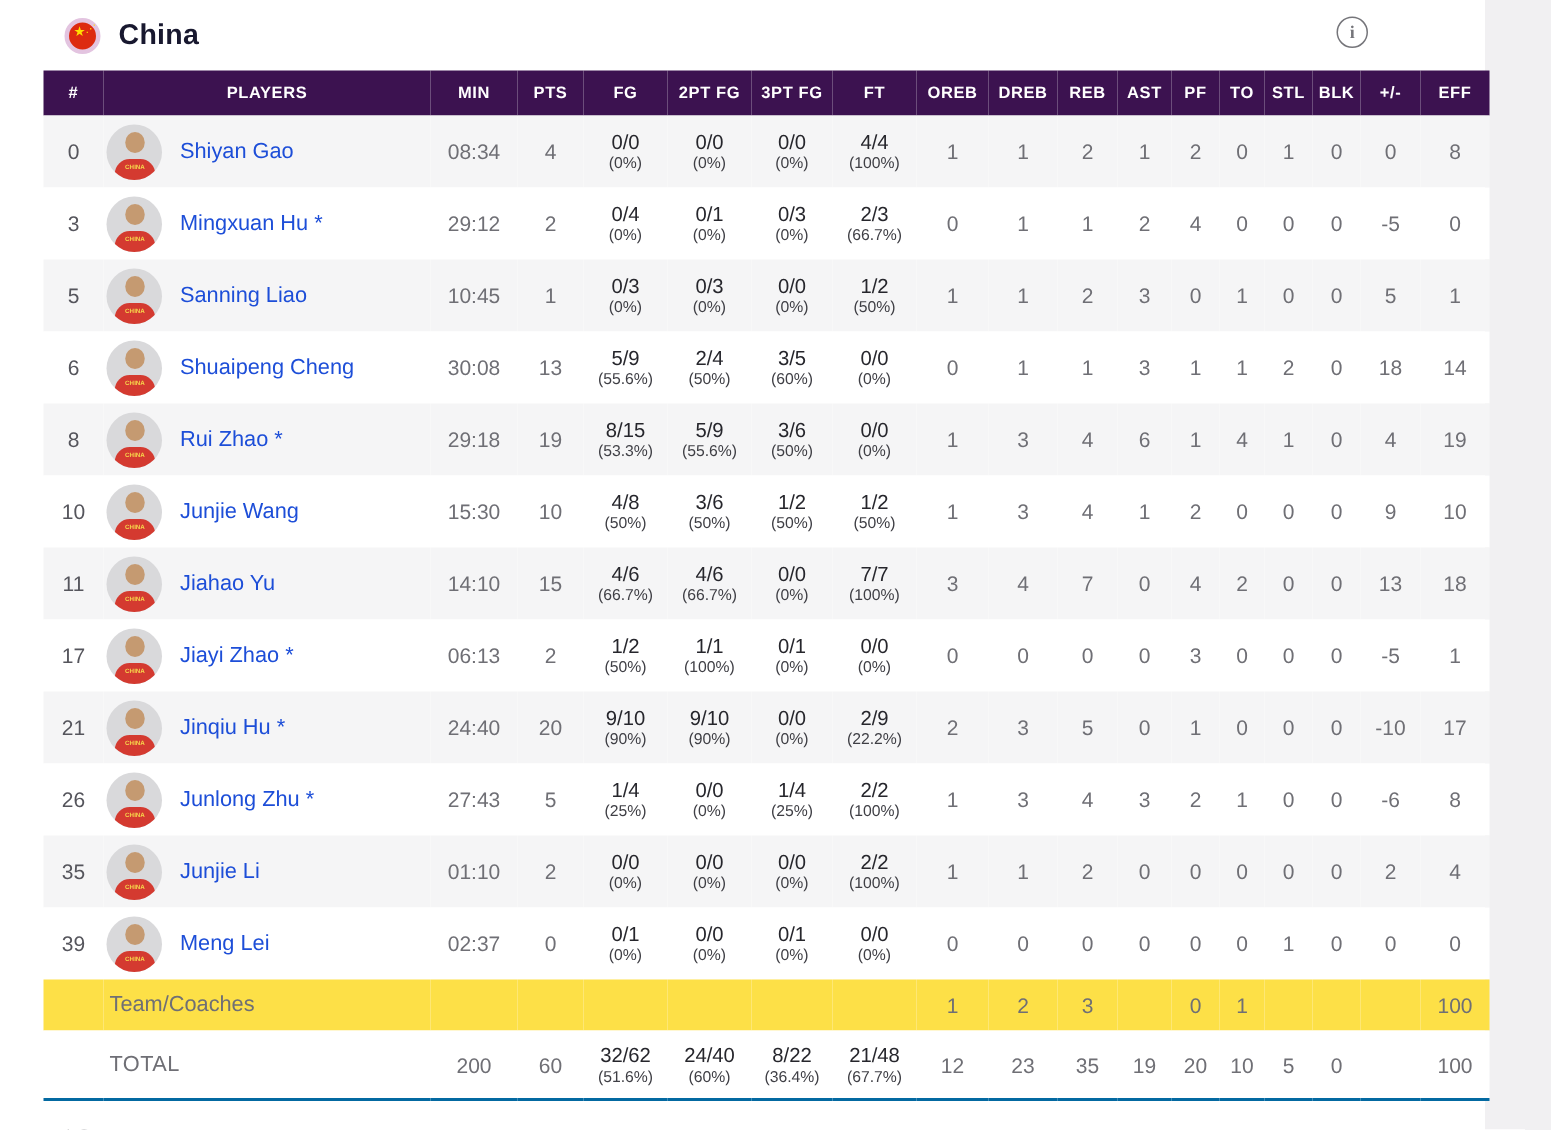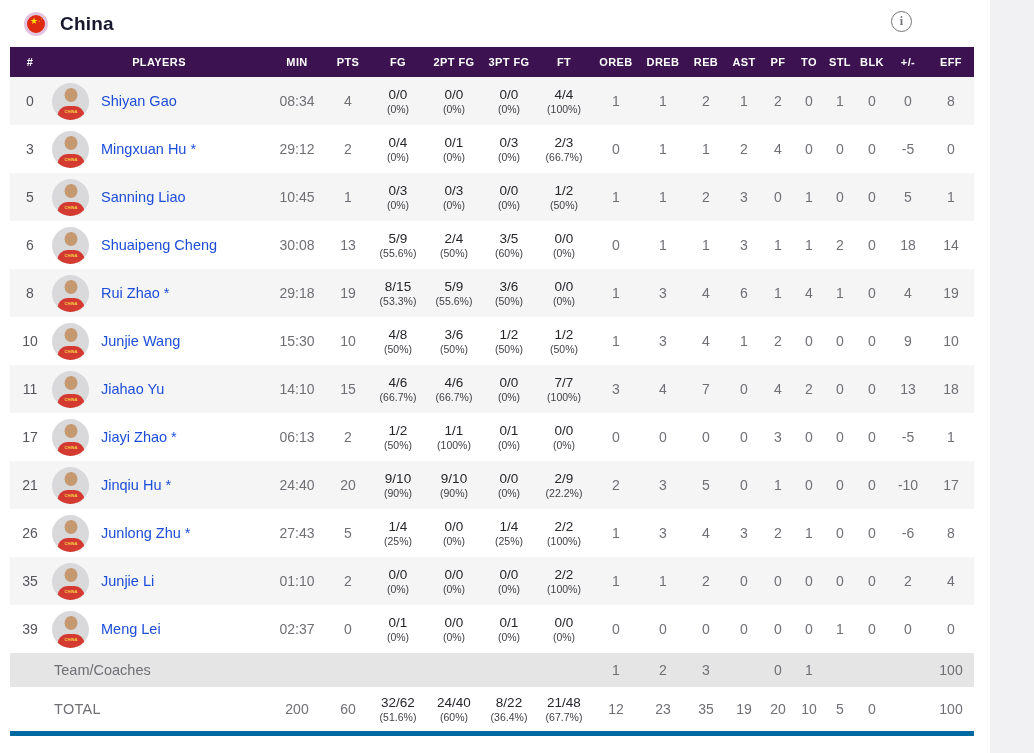--- a/index.html
+++ b/index.html
@@ -1,19 +1,19 @@
 <!DOCTYPE html>
 <html><head>
 <meta charset="utf-8">
 <style>
   * { margin:0; padding:0; box-sizing:border-box; }
   html,body { width:1034px; height:753px; overflow:hidden; background:#ffffff; font-family:"Liberation Sans", sans-serif; }
   .page { position:relative; width:1034px; height:753px; background:#fff; }
   .right-gutter { position:absolute; top:0; right:0; width:44px; height:100%; background:#f1f0f2; }
-  .card { position:relative; width:960px; height:100%; background:#fff; }
+  .card { position:relative; width:960px; height:100%; background:#fff;padding-left:19px; }
 
   
   .team-header { display:flex; align-items:center; height:47px; padding-left:24px; position:relative; }
   .flag { width:24px; height:24px; border-radius:50%; background:#dd2a10; border:3px solid #e3c4e0; position:relative; flex:0 0 auto; }
   .flag::before { content:"★"; position:absolute; left:3px; top:1px; font-size:9px; color:#ffde00; }
   .flag::after { content:"⋰"; position:absolute; left:11px; top:0px; font-size:7px; color:#ffde00; }
   .team-title { margin-left:12px; font-size:19px; font-weight:bold; color:#18182f; letter-spacing:0.2px; }
   .info-icon { position:absolute; top:11px; right:48px; width:21px; height:21px; border:1.5px solid #75757a; border-radius:50%; color:#75757a; font-size:12px; text-align:center; line-height:19px; cursor:pointer; }
   .info-icon::before { content:"i"; font-family:"Liberation Serif", serif; font-weight:bold; }
 
@@ -28,24 +28,24 @@
   td.c-num { color:#55555c; }
   .player-cell { display:flex; align-items:center; text-align:left; padding-left:2px; }
   .avatar { width:37px; height:37px; border-radius:50%; background:#d9d9db; position:relative; overflow:hidden; flex:0 0 auto; }
   .avatar .head { position:absolute; top:5px; left:50%; transform:translateX(-50%); width:13px; height:14px; border-radius:50%; background:#c59a71; }
   .avatar .jersey { position:absolute; bottom:-3px; left:50%; transform:translateX(-50%); width:27px; height:17px; background:#d43a30; border-radius:10px 10px 0 0; text-align:center; }
   .avatar .jersey-label { display:block; font-style:normal; font-size:8px; line-height:14px; color:#f6d64b; font-weight:bold; transform:scale(0.52); transform-origin:center 4px; }
   .pname { margin-left:12px; color:#1d4ed8; text-decoration:none; font-size:14.5px; cursor:pointer; white-space:nowrap;text-align:center; }
   .frac { display:block; font-weight:normal; color:#26262c; font-size:13.5px; line-height:15px; }
   .pct  { display:block; font-size:10.5px; color:#3f3f45; line-height:12px; margin-top:1px; }
 
-  tr.team-row { background:#e5e5e5; }
+  tr.team-row { background:#fde047; }
   tr.team-row td { height:34px; }
   tr.team-row td.label { text-align:left; padding-left:4px; color:#6f6f75; font-size:14.5px; }
-  tr.total-row { background:#ffffff; border-bottom:5px solid #0369a1; }
+  tr.total-row { background:#ffffff; border-bottom:2px solid #0369a1; }
   tr.total-row td { height:46px; }
   tr.total-row td.label { text-align:left; padding-left:4px; color:#6f6f75; font-size:14.5px; letter-spacing:0.3px; }
 
   .footer-note { margin:16px 0 0 24px; font-size:13px; color:#6f6f75; }
 </style>
 </head>
 <body>
 
 <div class="page">
   <div class="right-gutter"></div>

